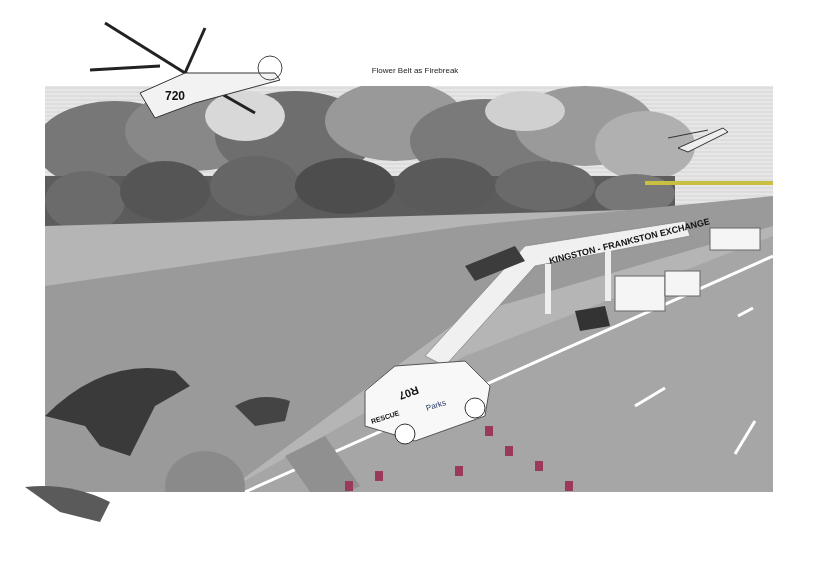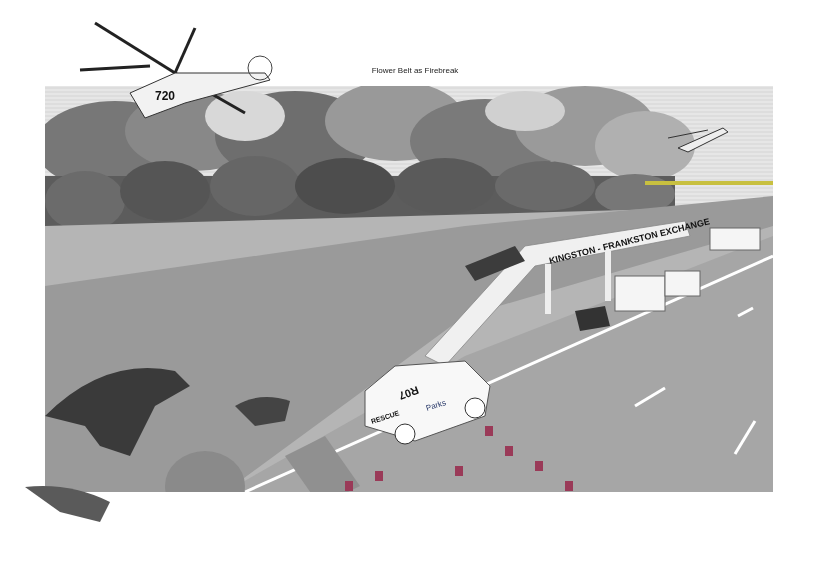--- a/index.html
+++ b/index.html
@@ -104,21 +104,21 @@
       <rect x="460" y="360" width="8" height="10"></rect>
       <rect x="490" y="375" width="8" height="10"></rect>
       <rect x="410" y="380" width="8" height="10"></rect>
       <rect x="520" y="395" width="8" height="10"></rect>
       <rect x="330" y="385" width="8" height="10"></rect>
       <rect x="300" y="395" width="8" height="10"></rect>
     </g>
   </svg>
 </div>
 
-<div class="abs" style="left:75px;top:18px;">
+<div class="abs" style="left:85px;top:18px;">
   <svg width="220" height="140" viewBox="0 0 220 140">
     <line x1="5" y1="52" x2="75" y2="48" stroke="#222" stroke-width="3"></line>
     <line x1="20" y1="5" x2="100" y2="55" stroke="#222" stroke-width="3"></line>
     <line x1="100" y1="55" x2="120" y2="10" stroke="#222" stroke-width="3"></line>
     <line x1="100" y1="55" x2="170" y2="95" stroke="#222" stroke-width="3"></line>
     <polygon points="55,75 100,55 190,55 195,62 110,85 70,100" fill="#f2f2f2" stroke="#333"></polygon>
     <text x="80" y="82" font-size="12" font-weight="bold" fill="#111">720</text>
     <circle cx="185" cy="50" r="12" fill="none" stroke="#444"></circle>
   </svg>
 </div>

